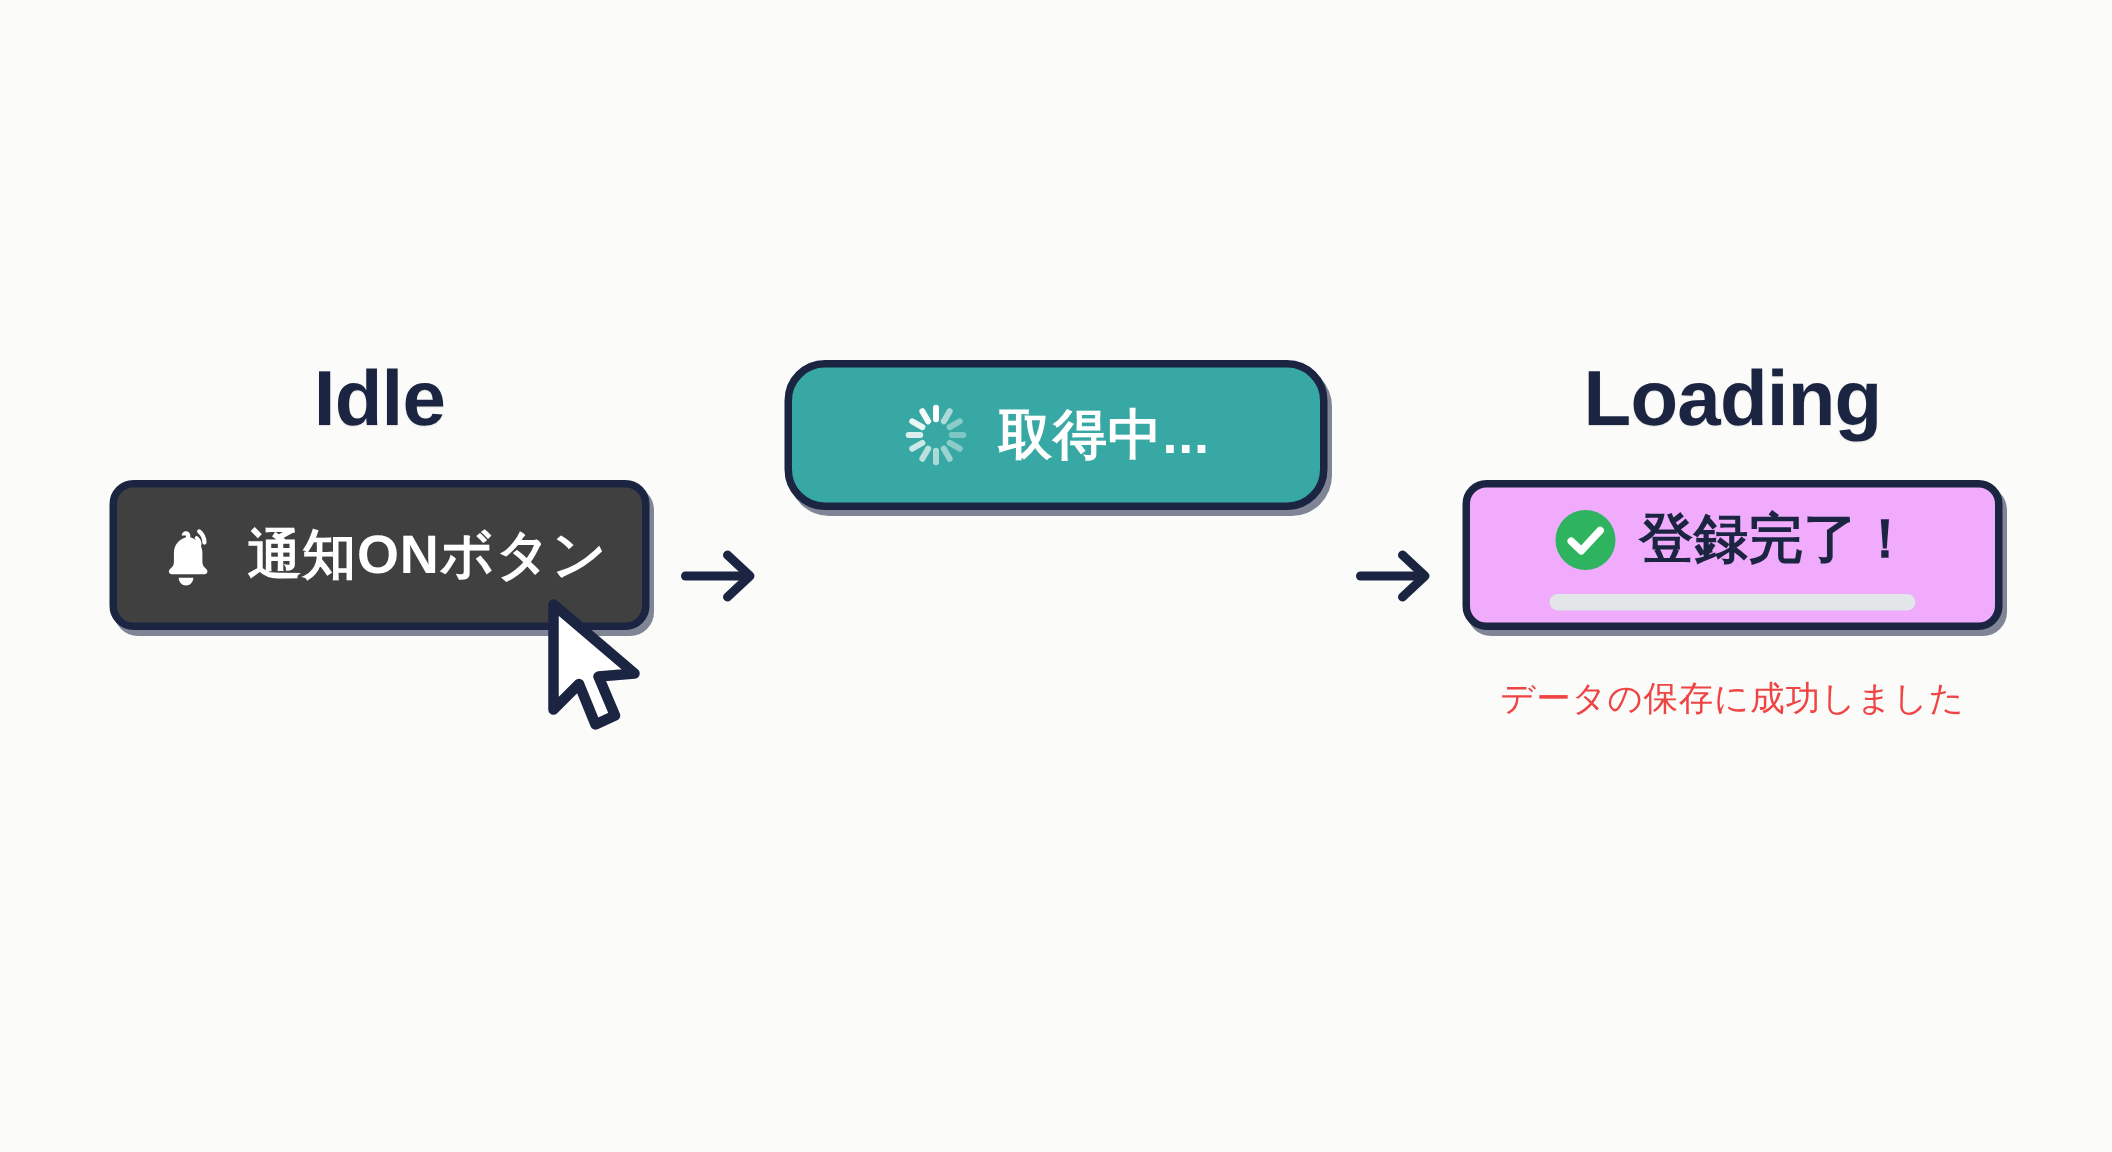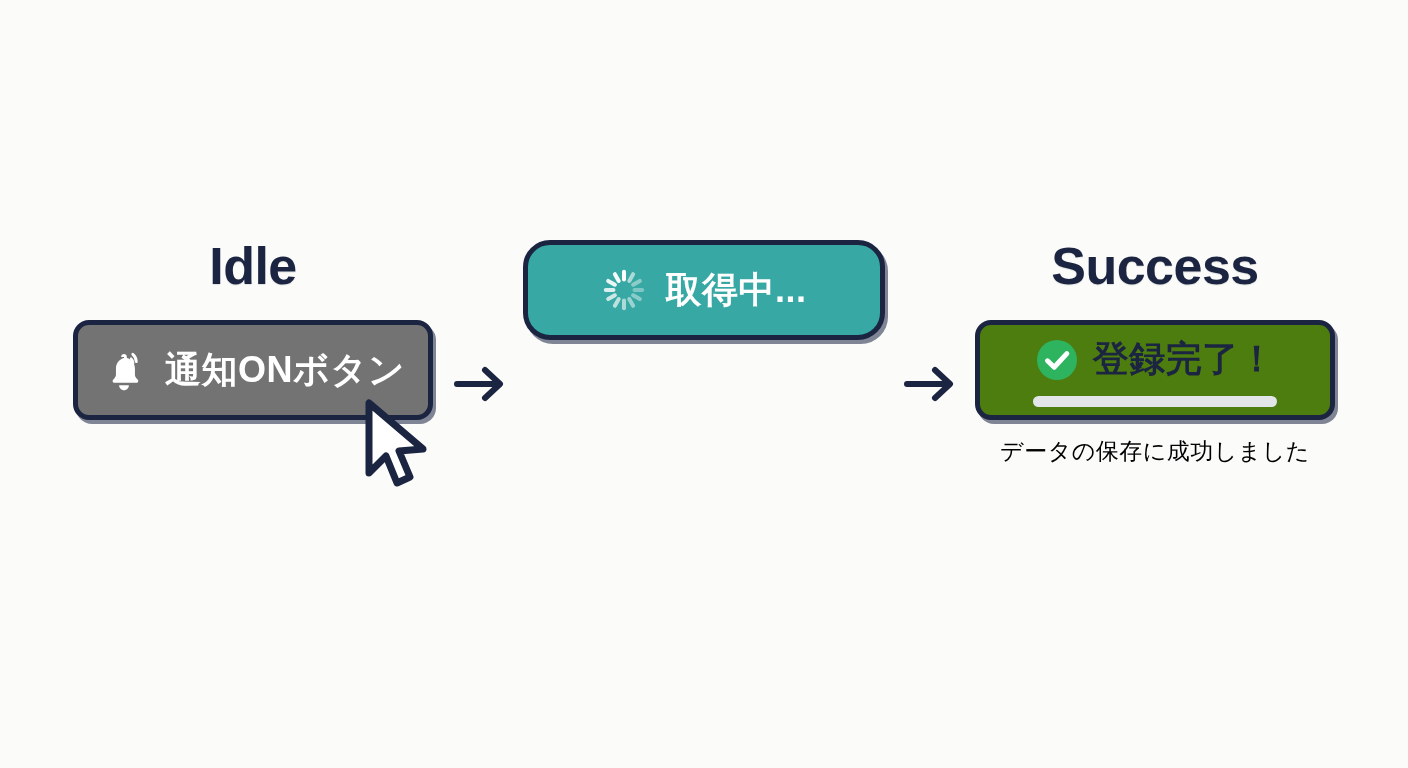--- a/index.html
+++ b/index.html
@@ -66,21 +66,21 @@
     font-size: 36px;
     color: #ffffff;
     white-space: nowrap;
     letter-spacing: 0.5px;
   }
 
   
   #state-idle { left: 73px; width: 360px; }
   #btn-idle {
     width: 360px;
-    background: #737373;
+    background: #404040;
   }
 
   .bell-icon { width: 46px; height: 46px; display:block; flex: 0 0 auto;}
 
   
   #state-loading { left: 523px; width: 362px; }
   #btn-loading {
     width: 362px;
     background: #37a8a3;
     border-radius: 27px;
@@ -94,21 +94,21 @@
     width: 58px;
     height: 52px;
   }
   #arrow-1 { left: 452px; }
   #arrow-2 { left: 902px; }
 
   
   #state-success { left: 975px; width: 360px; }
   #card-success {
     width: 360px;
-    background: #4d7c0f;
+    background: #f0abfc;
     flex-direction: column;
     justify-content: center;
     gap: 0;
   }
   #card-success .chip-inner {
     gap: 14px;
     margin-top: 2px;
   }
   .success-label {
     font-family: "Liberation Sans", sans-serif;
@@ -120,26 +120,26 @@
   }
   .check-icon { width: 44px; height: 44px; display:block; flex: 0 0 auto; }
   .progress-track {
     width: 244px;
     height: 11px;
     border-radius: 6px;
     background: #e2e6e9;
     margin-top: 12px;
   }
   .success-caption {
-    margin-top: 16px;
+    margin-top: 30px;
     text-align: center;
     font-family: Liberation Serif, serif;
     font-weight: 400;
     font-size: 23px;
-    color: #000000;
+    color: #ef4444;
     white-space: nowrap;
     letter-spacing: 0.5px;
   }
 
   
   #cursor-pointer {
     position: absolute;
     left: 363px;
     top: 399px;
     width: 72px;
@@ -208,21 +208,21 @@
   <div class="arrow" id="arrow-2">
     <svg viewBox="0 0 58 52" width="58" height="52" aria-hidden="true">
       <g fill="none" stroke="#1b2541" stroke-width="6" stroke-linecap="round" stroke-linejoin="round">
         <line x1="5" y1="26" x2="47" y2="26"></line>
         <polyline points="33,12 48,26 33,40"></polyline>
       </g>
     </svg>
   </div>
 
   <div class="state" id="state-success">
-    <div class="state-title">Success</div>
+    <div class="state-title">Loading</div>
 
     <div class="chip" id="card-success">
       <div class="chip-inner">
         <span>
           <svg class="check-icon" viewBox="0 0 44 44" aria-hidden="true">
             <circle cx="22" cy="22" r="20" fill="#2eb35f"></circle>
             <path fill="none" stroke="#ffffff" stroke-width="5" stroke-linecap="round" stroke-linejoin="round" d="M12.5 22.8 L19.2 29.2 L31.8 15.6"></path>
           </svg>
         </span>
         <span class="success-label">登録完了！</span>

